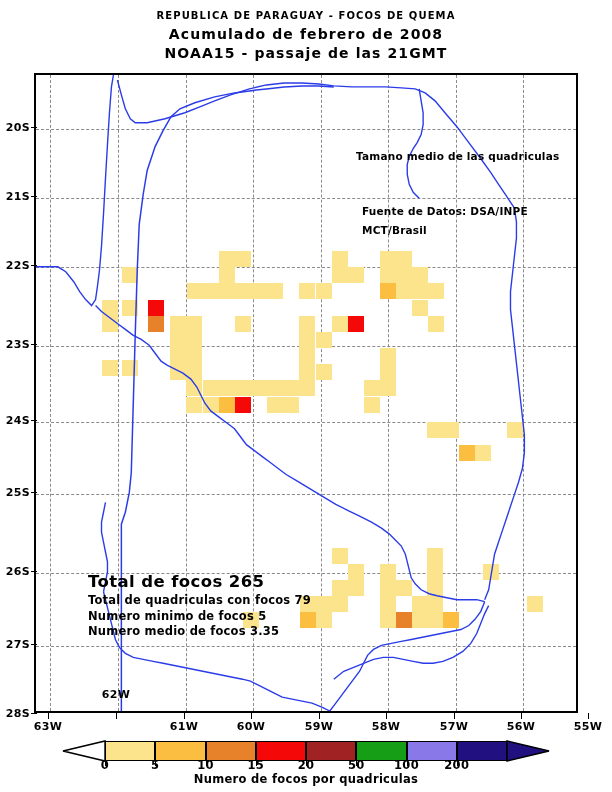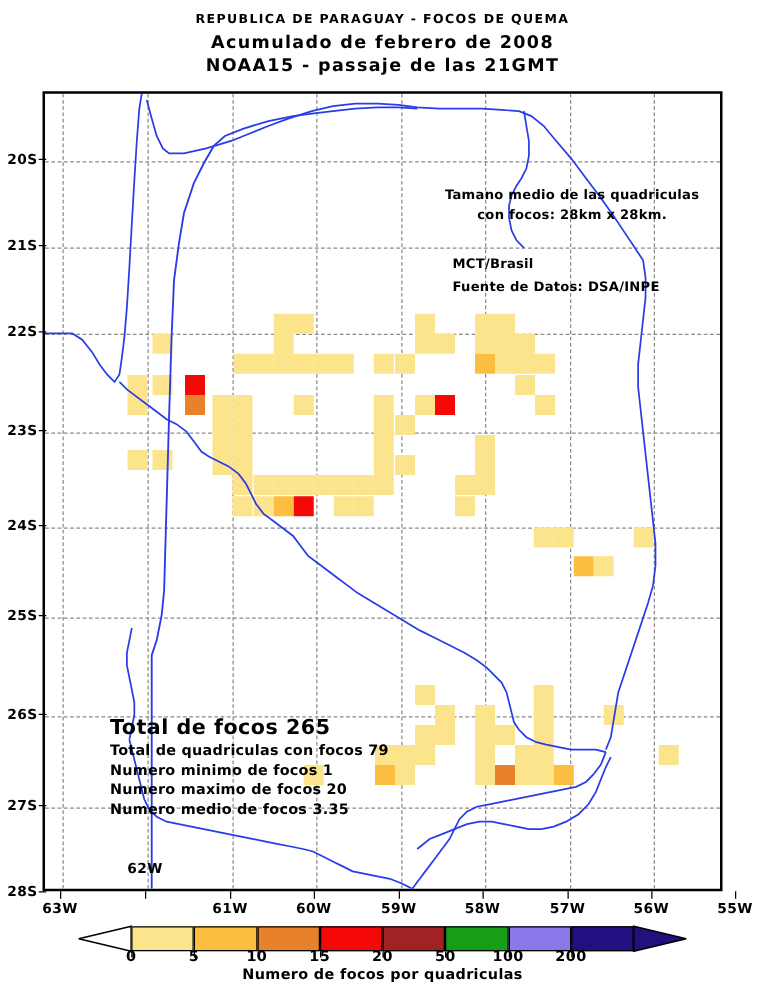--- a/index.html
+++ b/index.html
@@ -282,32 +282,30 @@
     <div class="ytick" style="left: 31px; top: 571px;"></div>
     <div class="ylab" style="left: 2px; top: 565px;">26S</div>
     <div class="ytick" style="left: 31px; top: 644px;"></div>
     <div class="ylab" style="left: 2px; top: 638px;">27S</div>
     <div class="ytick" style="left: 31px; top: 713px;"></div>
     <div class="ylab" style="left: 2px; top: 707px;">28S</div>
   </div>
 
 <div id="note-grid">
   <div>Tamano medio de las quadriculas</div>
-  <div style="text-align:center">con focos: 28km x 28km.</div>
 </div>
 <div id="note-src">
+  <div>Fuente de Datos: DSA/INPE</div>
   <div>MCT/Brasil</div>
-  <div>Fuente de Datos: DSA/INPE</div>
 </div>
 
 <div id="stats">
   <div class="big">Total de focos 265</div>
   <div class="ln">Total de quadriculas con focos 79</div>
-  <div class="ln">Numero minimo de focos 1</div>
-  <div class="ln">Numero maximo de focos 20</div>
+  <div class="ln">Numero minimo de focos 5</div>
   <div class="ln">Numero medio de focos 3.35</div>
 </div>
 
 <div id="cbar">
   <svg id="cbsvg" viewBox="0 0 486 20" preserveAspectRatio="none">
     <polygon id="cbarrowL" points="0,10 42,0 42,20" fill="#FFFFFF" stroke="#000" stroke-width="1.4"></polygon>
     <polygon id="cbarrowR" points="486,10 444,0 444,20" fill="#201080" stroke="#000" stroke-width="1.4"></polygon>
   </svg>
 <div class="cbseg" style="left: 42px; width: 50.25px; background: rgb(252, 228, 140);"></div>
     <div class="cbseg" style="left: 92.25px; width: 50.25px; background: rgb(252, 190, 64);"></div>

